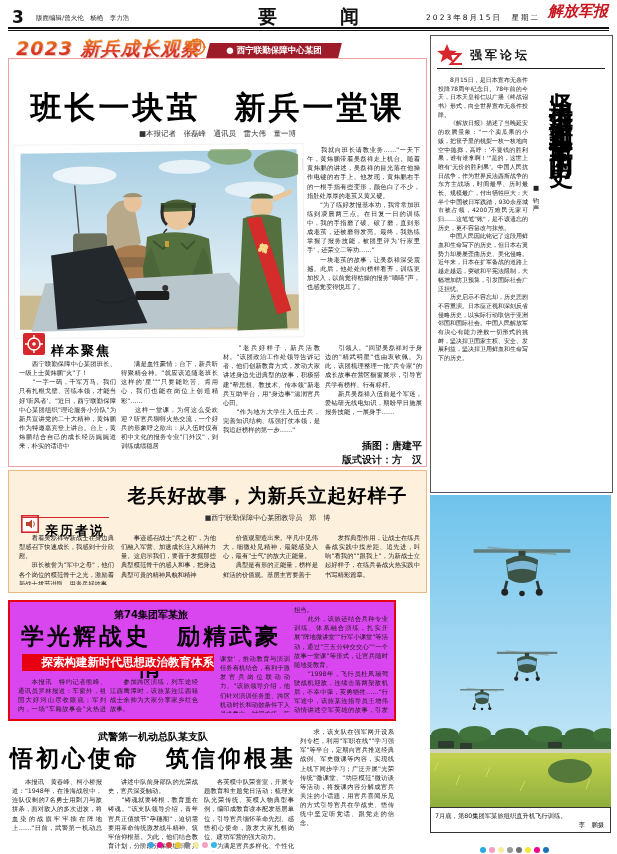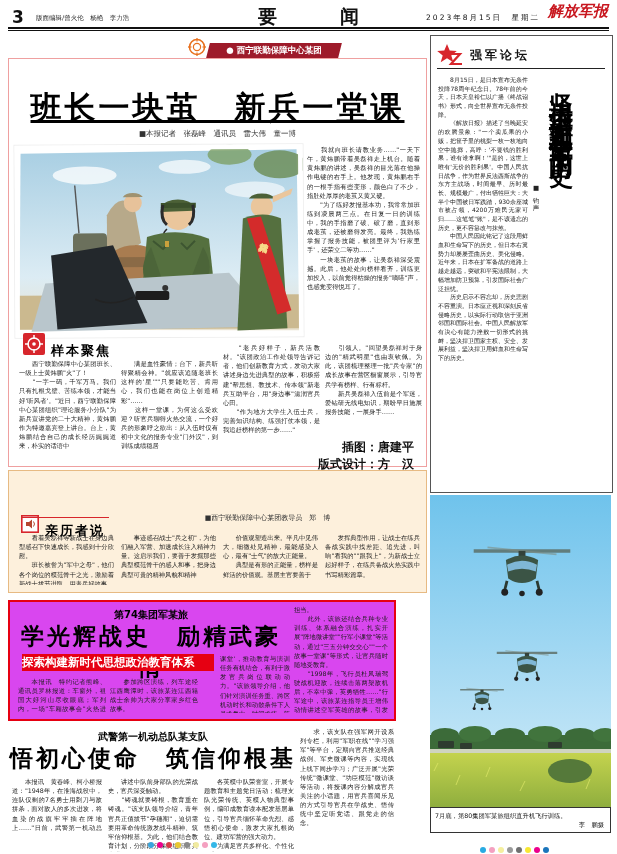--- a/index.html
+++ b/index.html
@@ -8,51 +8,53 @@
   .abs{position:absolute;}
   .bodytext{font-size:6.3px;line-height:1.45;text-align:justify;color:#1c1c1c;
             white-space:pre-line;overflow:hidden;}
   .kicker{font-weight:bold;text-align:center;color:#000;}
   .headline{font-weight:bold;text-align:center;color:#000;letter-spacing:3px;}
   .byline{text-align:center;color:#333;}
   .dotrow span{display:inline-block;width:6px;height:6px;border-radius:50%;margin:0 1.5px;}
   .vheadline{writing-mode:vertical-rl;text-orientation:upright;font-weight:bold;
              font-size:24px;letter-spacing:5px;color:#000;}
   .vbyline{writing-mode:vertical-rl;text-orientation:upright;font-size:6.5px;color:#222;}
-  .redbar{background:#e60012;color:#fff;font-weight:bold;text-align:left;}
+  .redbar{background:#e60012;color:#fff;font-weight:bold;text-align:right;}
   .boxlabel{font-weight:bold;font-size:13px;letter-spacing:2px;color:#000;margin-top:15px;}
 </style>
 </head>
 <body>
 
 <div id="page">
 
   <div class="abs" style="left:12px;top:7px;font-size:17px;font-weight:bold;">3</div>
   <div class="abs" style="left:36px;top:14px;font-size:6.5px;color:#222;">版面编辑/曾火伦　杨艳　李力浩</div>
   <div class="abs" style="left:0;top:4px;width:617px;text-align:center;font-size:19px;font-weight:bold;letter-spacing:22px;text-indent:22px;">要　闻</div>
   <div class="abs" style="left:420px;top:13px;width:120px;text-align:right;font-size:7.5px;letter-spacing:2px;">2023年8月15日　星期二</div>
   <div class="abs" style="left:548px;top:2px;font-size:15px;font-weight:bold;font-style:italic;color:#c8161e;font-family:'DejaVu Serif','Liberation Serif',serif;">解放军报</div>
   <div class="abs" style="left:8px;top:27px;width:601px;border-top:2px solid #111;"></div>
   <div class="abs" style="left:8px;top:30px;width:601px;border-top:0.5px solid #111;"></div>
 
+  <div class="abs" style="left:16px;top:36px;font-size:19px;font-weight:bold;font-style:italic;letter-spacing:1px;
+       background:linear-gradient(180deg,#f5a623 5%,#e8442a 55%,#b51d22 100%);-webkit-background-clip:text;background-clip:text;color:#d6301f;-webkit-text-fill-color:transparent;text-shadow:1px 1px 0 rgba(180,40,20,0.25);">2023 新兵成长观察</div>
   <svg class="abs" style="left:188px;top:38px;" width="18" height="18" viewBox="0 0 18 18">
     <circle cx="9" cy="9" r="7.5" fill="none" stroke="#e8701e" stroke-width="1.6"></circle>
     <circle cx="9" cy="9" r="3.6" fill="none" stroke="#e8701e" stroke-width="1.2"></circle>
     <line x1="9" y1="0" x2="9" y2="3.5" stroke="#e8701e" stroke-width="1.2"></line>
     <line x1="9" y1="14.5" x2="9" y2="18" stroke="#e8701e" stroke-width="1.2"></line>
     <line x1="0" y1="9" x2="3.5" y2="9" stroke="#e8701e" stroke-width="1.2"></line>
     <line x1="14.5" y1="9" x2="18" y2="9" stroke="#e8701e" stroke-width="1.2"></line>
   </svg>
   <div class="abs" style="left:208px;top:43px;width:132px;height:15px;background:#9e1b2a;transform:skewX(-14deg);
        color:#fff;font-size:8.5px;font-weight:bold;line-height:15px;text-align:center;">
     <span style="display:block;transform:skewX(14deg);">● 西宁联勤保障中心某团</span>
   </div>
 
   <div class="abs" style="left:8px;top:58px;width:417px;height:407px;border:1px solid #efa0a0;">
-    <div class="abs headline" style="left:0;top:28px;width:417px;font-size:31px;text-decoration:underline;">班长一块茧　新兵一堂课</div>
+    <div class="abs headline" style="left:0;top:28px;width:417px;font-size:31px;">班长一块茧　新兵一堂课</div>
     <div class="abs byline" style="left:0;top:70px;width:417px;font-size:7.5px;">■本报记者　张磊峰　通讯员　雷大伟　童一博</div>
 
     <div class="abs" style="left:6px;top:86px;width:288px;height:192px;background:#fff;box-shadow:0 0 0 1px #eee;transform:rotate(-0.3deg);">
       <svg width="288" height="192" viewBox="0 0 288 192">
         <defs>
           <linearGradient id="sky" x1="0" y1="0" x2="0" y2="1">
             <stop offset="0" stop-color="#a9cfe3"></stop>
               <stop offset="0.7" stop-color="#dcecf4"></stop>
               <stop offset="1" stop-color="#e9e2cf"></stop>
           </linearGradient>
@@ -128,34 +130,35 @@
     </div>
 
     <div class="abs bodytext" style="left:10px;top:300px;width:97px;height:100px;">　　西宁联勤保障中心某团班长、一级上士黄炜鹏"火"了！
 　　"一字一码，千军万马。我们只有扎根戈壁、苦练本领，才能当好'听风者'。"近日，西宁联勤保障中心某团组织"理论服务小分队"为新兵宣讲党的二十大精神，黄炜鹏作为特邀嘉宾登上讲台。台上，黄炜鹏结合自己的成长经历娓娓道来，朴实的话语中</div>
     <div class="abs bodytext" style="left:112px;top:300px;width:97px;height:100px;">　　满是血性豪情；台下，新兵听得聚精会神。"就应该追随老班长这样的'星'""只要能吃苦、肯用心，我们也能在岗位上创造精彩"……
 　　这样一堂课，为何这么受欢迎？听官兵聊得火热交流，一个好兵的形象呼之欲出：从入伍时仅有初中文化的报务专业"门外汉"，到训练成绩稳居</div>
     <div class="abs bodytext" style="left:214px;top:284px;width:97px;height:116px;">　　"老兵好样子，新兵活教材。"该团政治工作处领导告诉记者，他们创新教育方式，发动大家讲述身边先进典型的故事，积极搭建"帮思想、教技术、传本领"新老兵互助平台，用"身边事"滋润官兵心田。
 　　"作为地方大学生入伍士兵，完善知识结构、练强打仗本领，是我追赶榜样的第一步……"</div>
     <div class="abs bodytext" style="left:316px;top:284px;width:97px;height:96px;">　　引领人。"回望吴磊祥对于身边的"精武明星"也由衷钦佩。为此，该团梳理整理一批"兵专家"的成长故事在营区橱窗展示，引导官兵学有榜样、行有标杆。
 　　新兵吴磊祥入伍前是个军迷，爱钻研无线电知识，期盼早日施展报务技能，一展身手……</div>
-    <div class="abs" style="left:308px;top:380px;width:97px;font-size:12px;font-weight:bold;text-align:right;white-space:pre-line;">插图：唐建平
+    <div class="abs" style="left:316px;top:380px;width:97px;font-size:10px;font-weight:bold;text-align:right;white-space:pre-line;">插图：唐建平
 版式设计：方　汉</div>
   </div>
 
   <div class="abs" style="left:8px;top:470px;width:417px;height:121px;background:#fdf0dc;border:1px solid #e7ba83;">
     <div class="abs" style="left:12px;top:36px;display:flex;align-items:center;gap:6px;">
       <svg width="18" height="18" viewBox="0 0 18 18">
         <rect x="0.8" y="0.8" width="16.4" height="16.4" fill="#fff" stroke="#d7262c" stroke-width="1.6"></rect>
         <polygon points="5,7 8,7 11,4.5 11,13.5 8,11 5,11" fill="#b5452f"></polygon>
         <path d="M12.5,6.5 q2,2.5 0,5" stroke="#b5452f" stroke-width="1" fill="none"></path>
       </svg>
       <span class="boxlabel">亲历者说</span>
     </div>
     <div class="abs" style="left:12px;top:46px;width:88px;border-top:1.5px solid #d7262c;"></div>
+    <div class="abs headline" style="left:100px;top:12px;width:317px;font-size:19px;letter-spacing:1px;">老兵好故事，为新兵立起好样子</div>
     <div class="abs byline" style="left:100px;top:42px;width:317px;font-size:7px;">■西宁联勤保障中心某团教导员　郑　博</div>
     <div class="abs bodytext" style="left:10px;top:62px;width:95px;height:52px;">　　看着吴磊祥等新战士在身边典型感召下快速成长，我感到十分欣慰。
 　　班长被誉为"军中之母"，他们各个岗位的模范骨干之光，激励着新战士拔节进取。用老兵好故事</div>
     <div class="abs bodytext" style="left:112px;top:62px;width:95px;height:52px;">　　事迹感召战士"兵之初"，为他们融入军营、加速成长注入精神力量。这启示我们，要善于发掘那些典型模范骨干的感人和事，把身边典型可贵的精神风貌和精神</div>
     <div class="abs bodytext" style="left:214px;top:62px;width:95px;height:52px;">　　价值观塑造出来。平凡中见伟大，细微处见精神，最能感染人心，最有"士气"的放大正能量。
 　　典型是有形的正能量，榜样是鲜活的价值观。基层主官要善于</div>
     <div class="abs bodytext" style="left:316px;top:62px;width:95px;height:52px;">　　发挥典型作用，让战士在练兵备战实践中找差距、追先进，叫响"看我的""跟我上"，为新战士立起好样子，在练兵备战火热实践中书写精彩篇章。</div>
   </div>
 
   <div class="abs" style="left:8px;top:600px;width:384px;height:117px;border:2.5px solid #e60012;background:#d946ef;">

